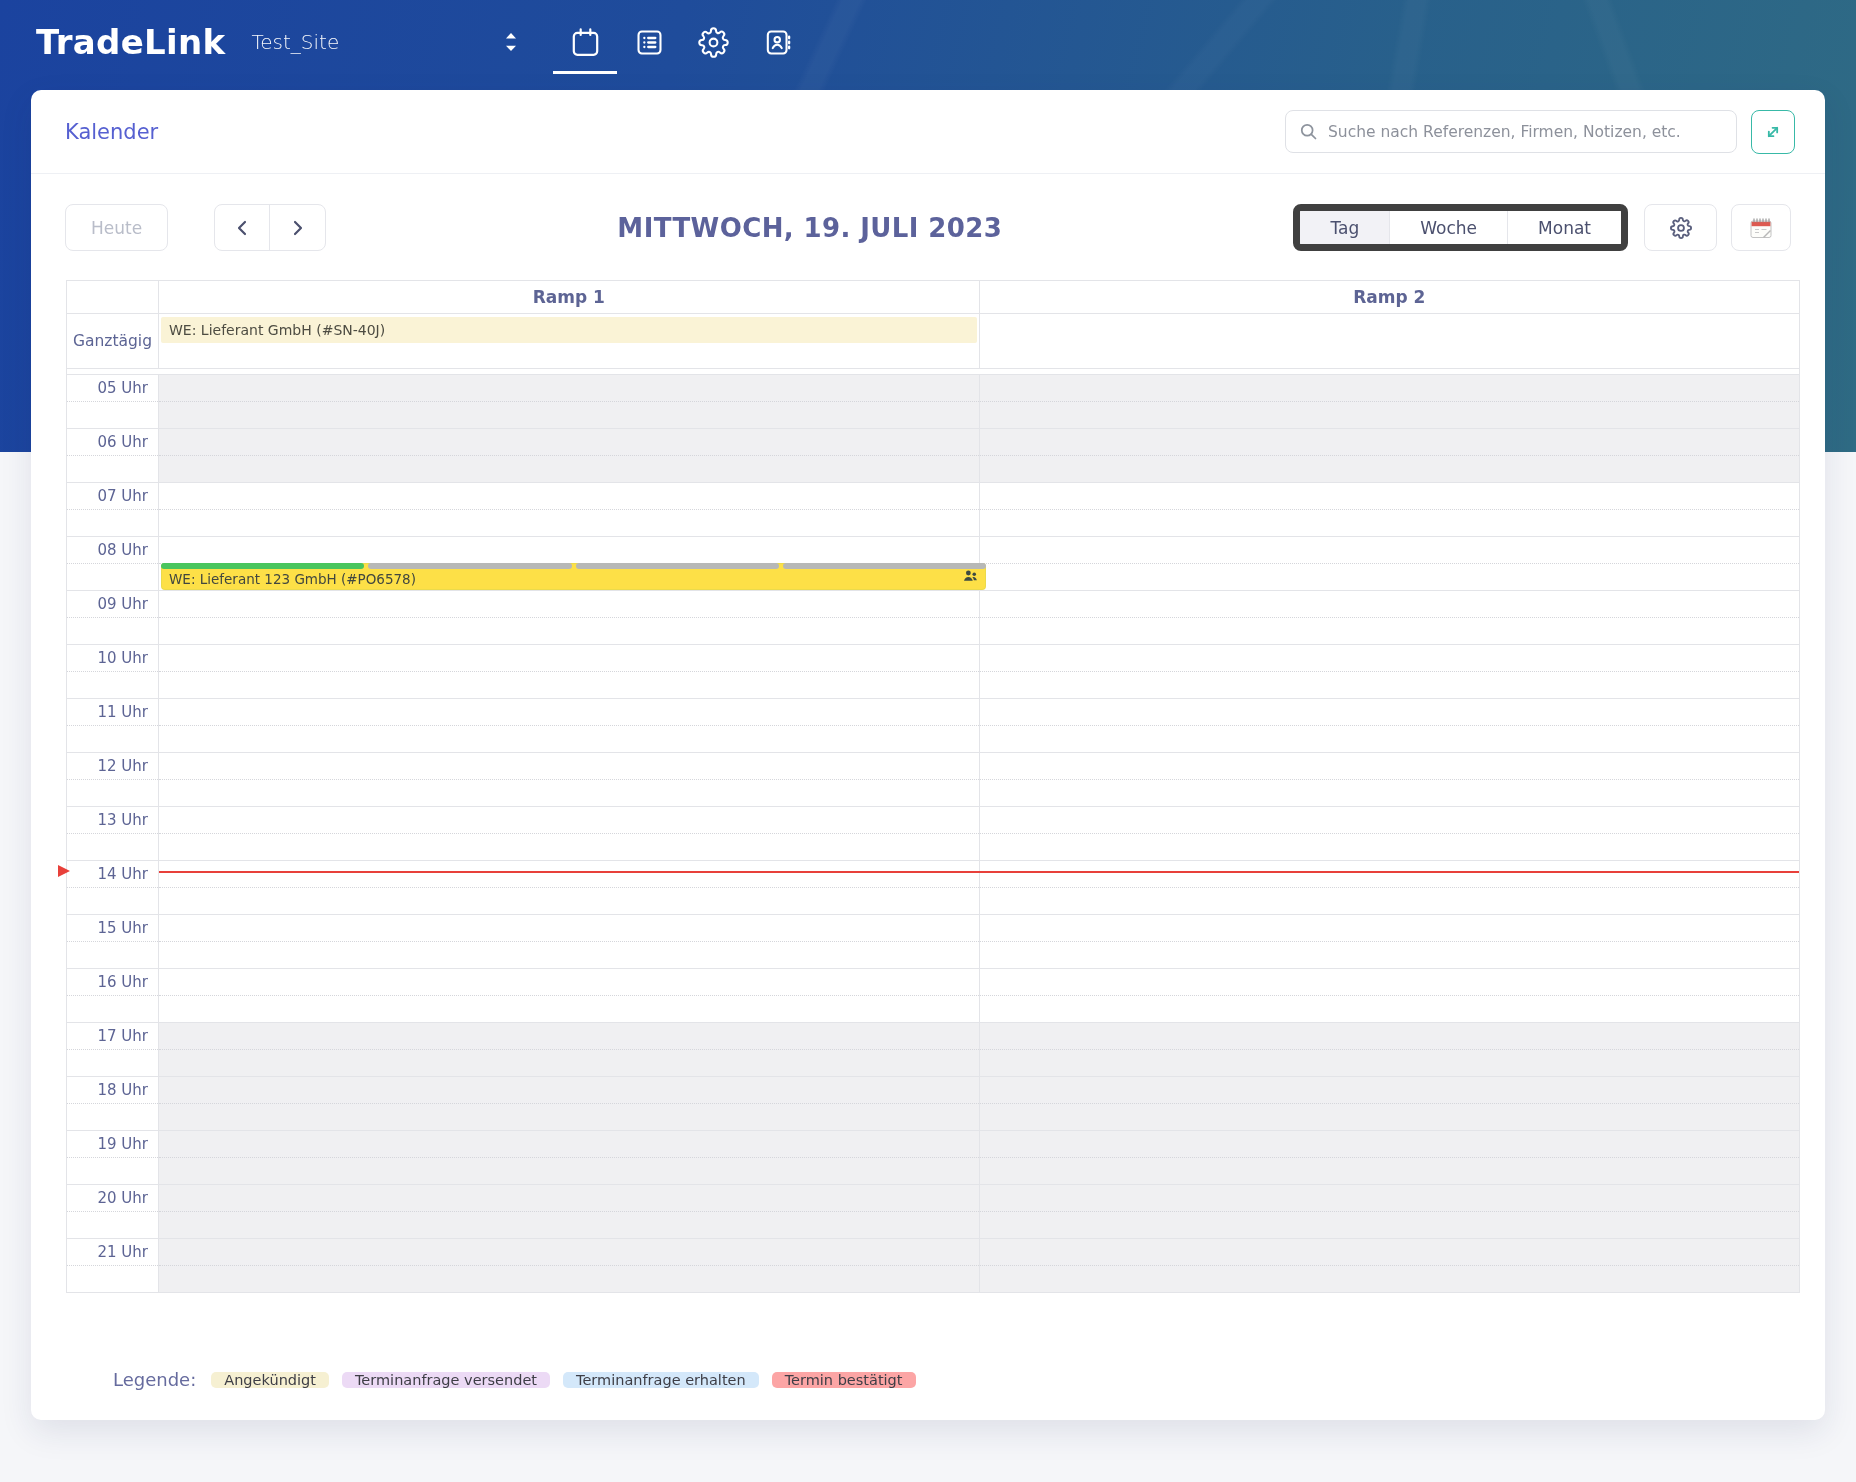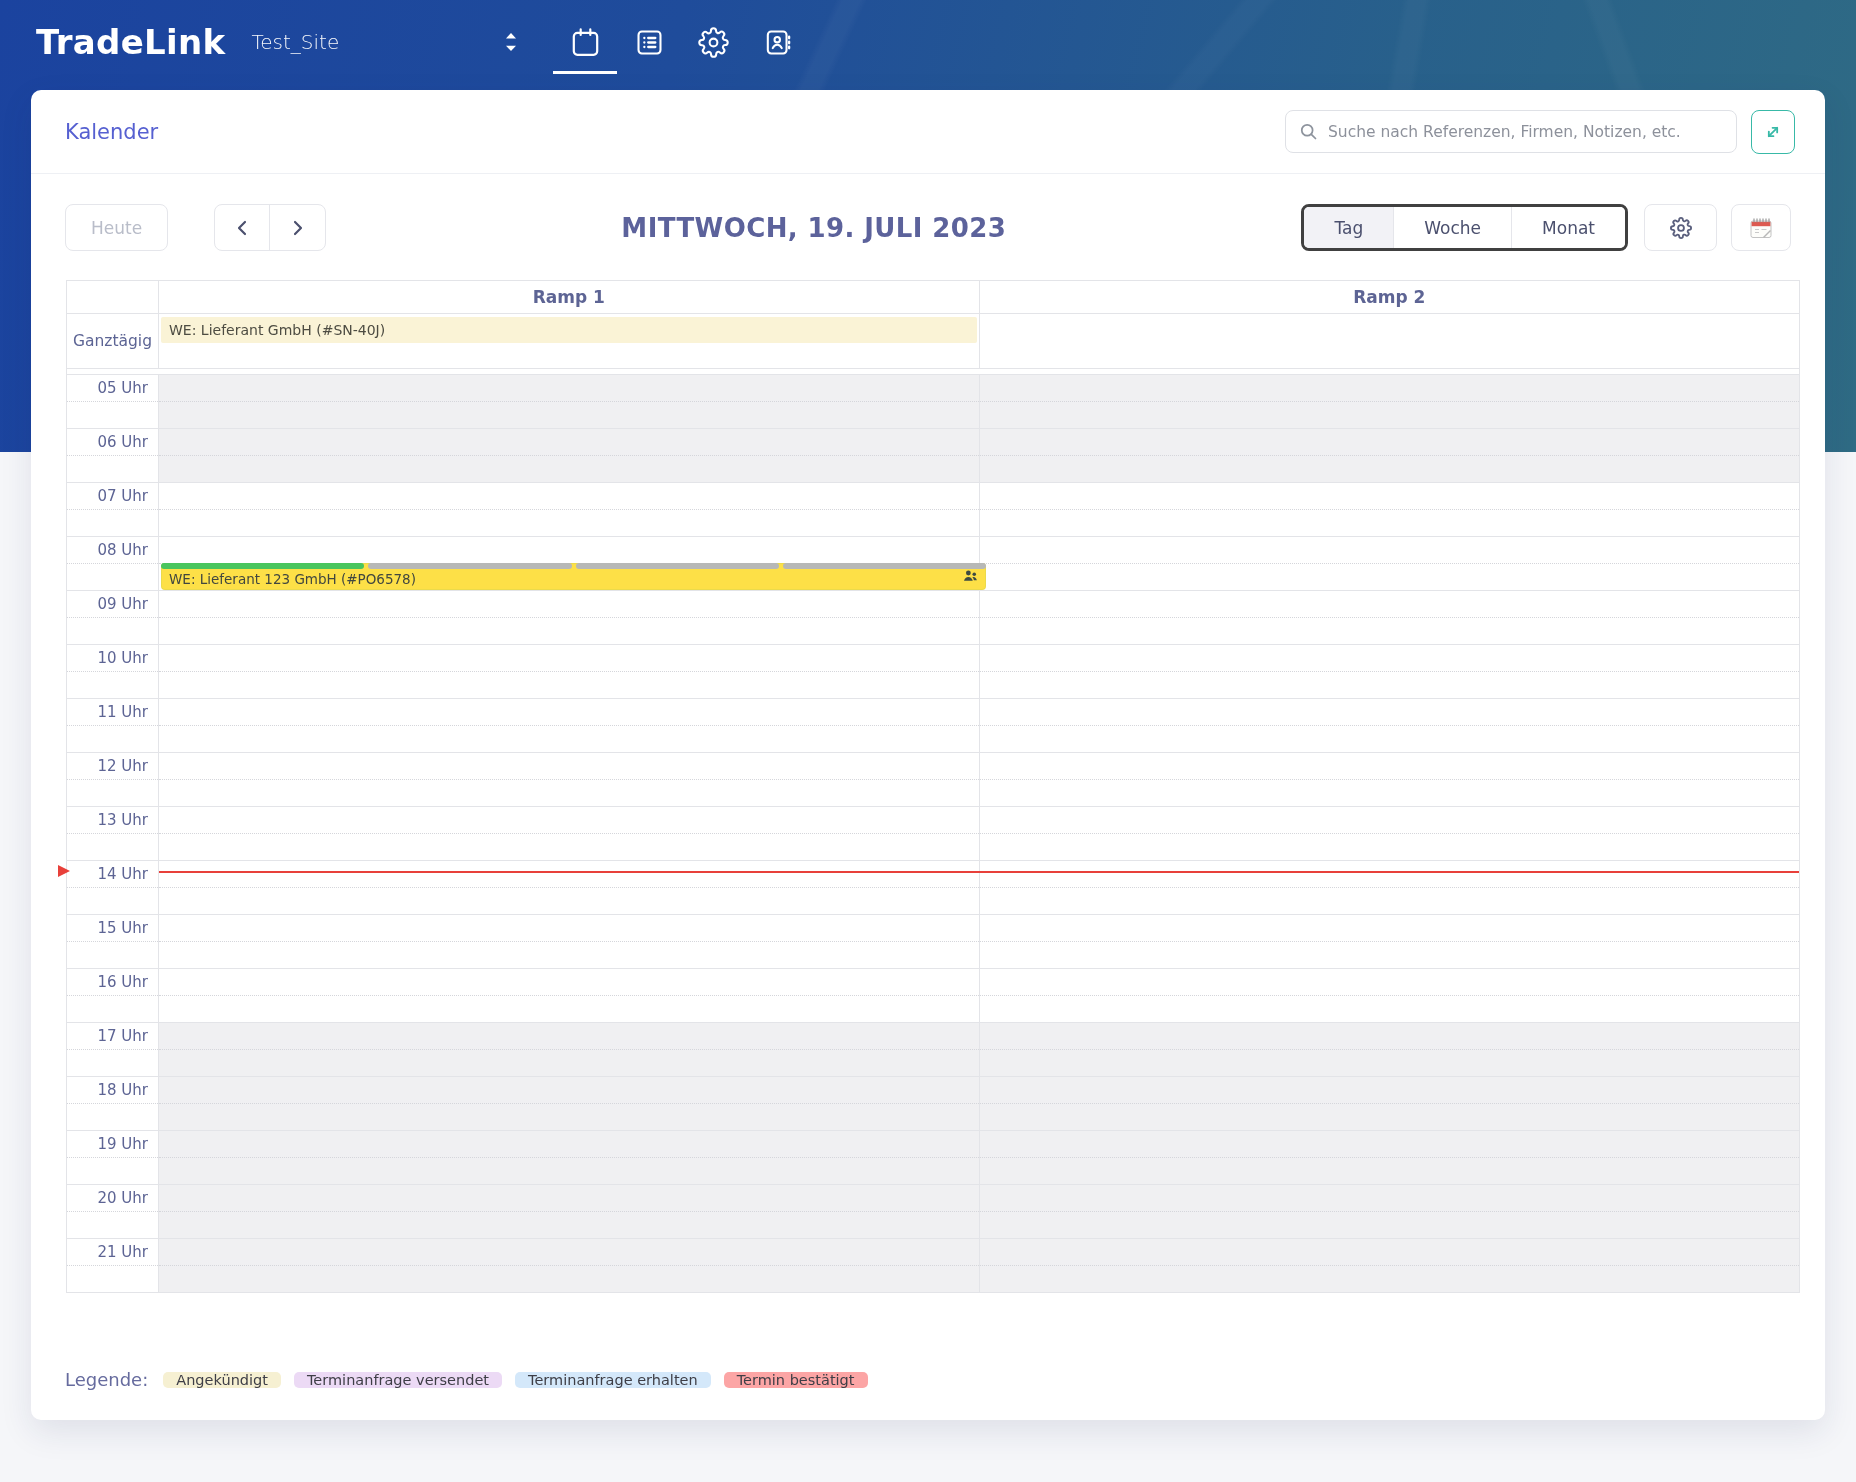--- a/index.html
+++ b/index.html
@@ -73,21 +73,21 @@
   .btn {
     background:#fff; border:1px solid #e5e6eb; border-radius:8px; height:47px;
     font-family:inherit; font-size:17px; color:#4b506e; cursor:pointer;
   }
   .today-btn { padding:0 25px; color:#b9bdc9; }
   .nav-group { margin-left:46px; display:flex; border:1px solid #e5e6eb; border-radius:8px;
                overflow:hidden; height:47px; background:#fff; }
   .nav-half { width:55px; display:grid; place-items:center; background:none; border:none; cursor:pointer; }
   .nav-half:first-child { border-right:1px solid #e5e6eb; }
   .date-title { flex:1; text-align:center; font-size:26px; font-weight:600; color:#5c629b; letter-spacing:.4px; }
-  .views { display:flex; border:3px solid #404040; border-radius:8px; overflow:hidden; height:47px; background:#fff; }
+  .views { display:flex; border:7px solid #404040; border-radius:8px; overflow:hidden; height:47px; background:#fff; }
   .view { padding:0 30px; display:flex; align-items:center; font-size:17px; color:#4b506e;
           background:#fff; border:none; border-right:1px solid #e5e6eb; cursor:pointer; font-family:inherit; }
   .view:last-child { border-right:none; }
   .view.active { background:#f2f2f6; }
   .gear-btn { margin-left:16px; width:73px; display:grid; place-items:center; }
   .minical-btn { margin-left:14px; width:60px; display:grid; place-items:center; }
 
   
   .grid { margin:0 25px 0 35px; border:1px solid #e3e4e8; }
   .grid-header { display:flex; height:33px; border-bottom:1px solid #e3e4e8; }
@@ -125,21 +125,21 @@
   .event .people { position:absolute; right:7px; bottom:3px; }
 
   .now { position:absolute; left:0; right:0; z-index:4; pointer-events:none; }
   .now .line { position:absolute; left:92px; right:0; top:0; border-top:2px solid #e8403a; }
   .now .arrow { position:absolute; left:-9px; top:-6px; width:0; height:0;
                 border-top:6px solid transparent; border-bottom:6px solid transparent;
                 border-left:12px solid #e8403a; }
 
   
   .legend { position:absolute; left:34px; bottom:30px; display:flex; align-items:center; gap:13px; }
-  .legend-label { font-size:18px; color:#666b9e; margin-right:2px; }
+  .legend-label { font-size:18px; color:#666b9e; margin-right:2px;margin-left:48px; }
   .chip { padding:0 13px; border-radius:5px; font-size:14.5px; color:#3e3e46; }
 </style>
 </head>
 <body>
 
 <div class="bg-banner"></div>
 
 <header class="navbar">
   <div class="brand">TradeLink</div>
   <div class="site">Test_Site</div>

